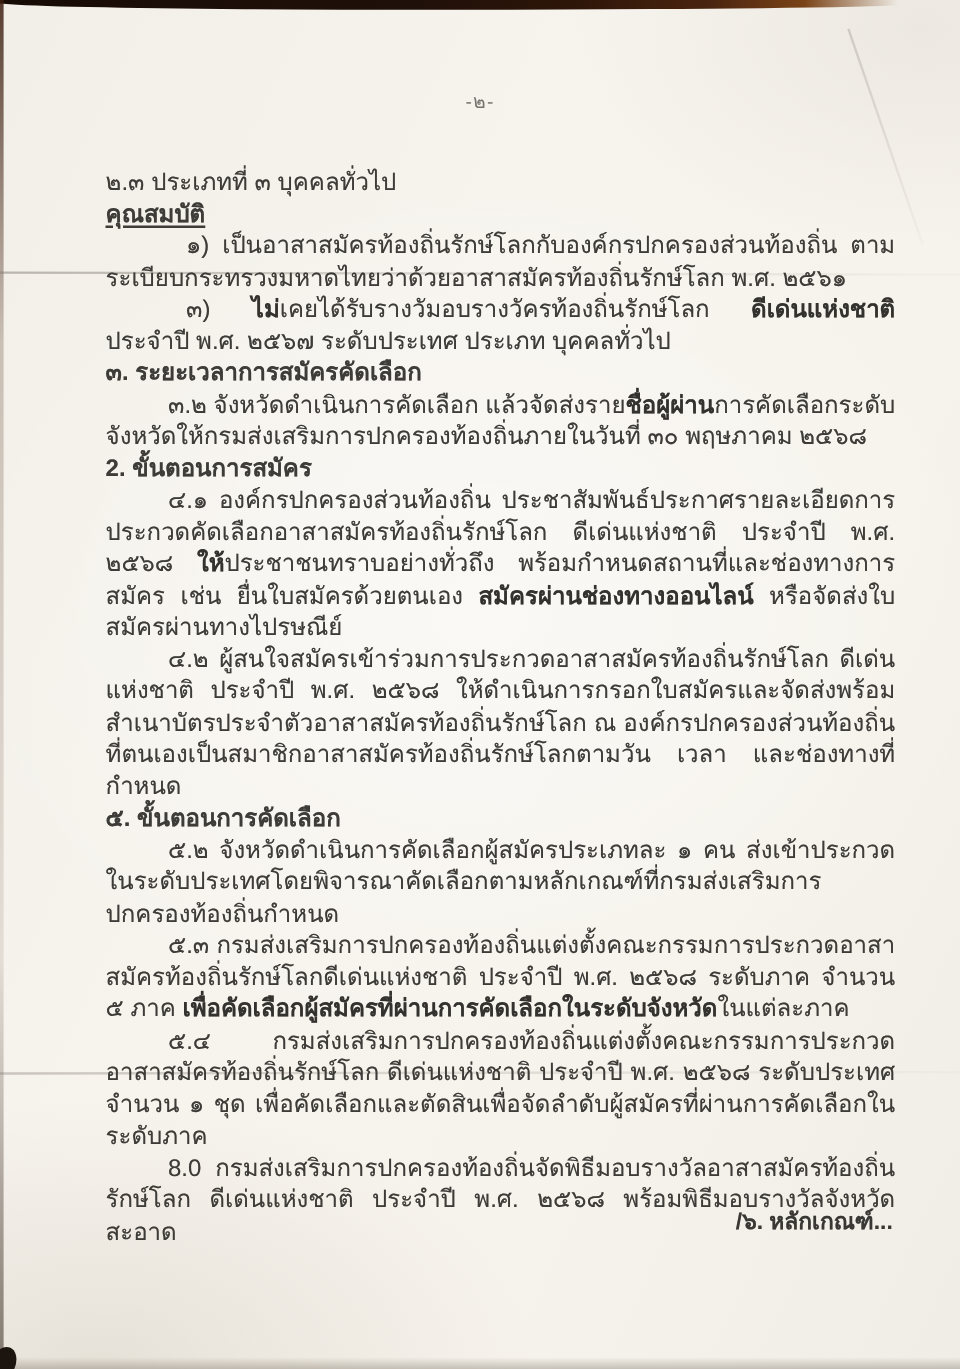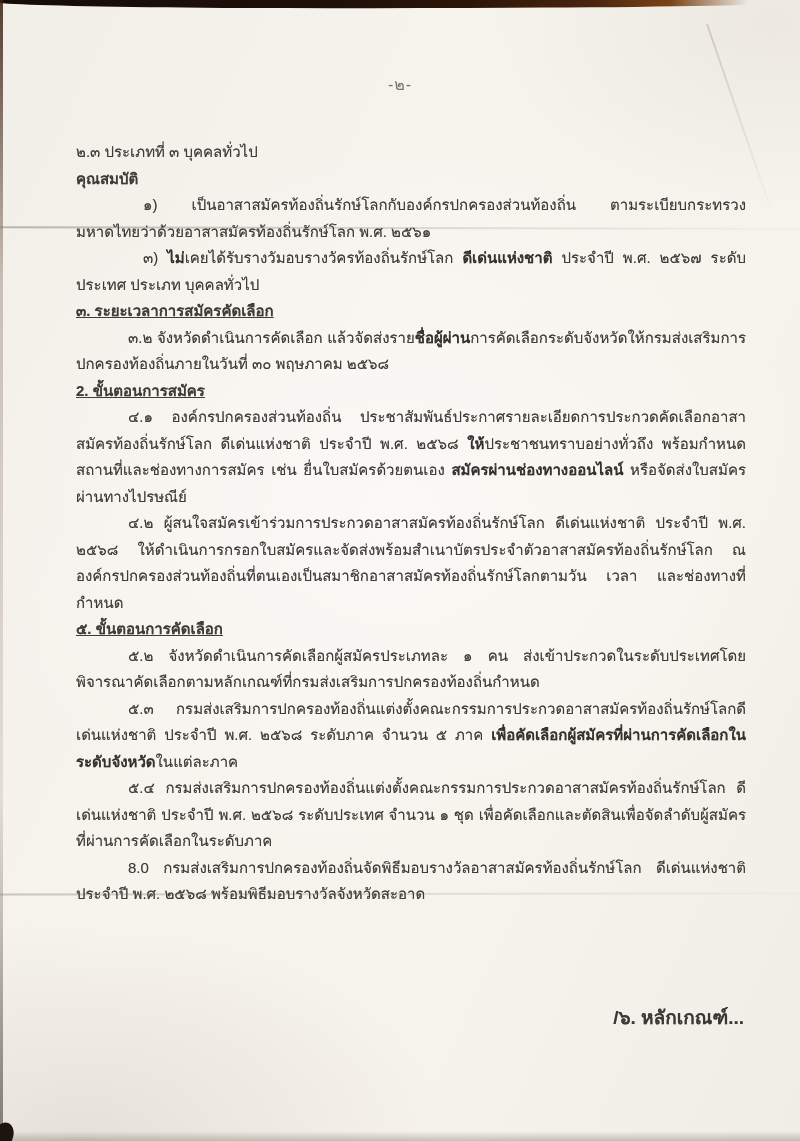--- a/index.html
+++ b/index.html
@@ -46,30 +46,30 @@
     position:absolute; top:24px; right:92px; width:2px; height:190px;
     background:linear-gradient(180deg, rgba(168,163,156,0.45), rgba(168,163,156,0.05));
     transform:rotate(-19deg); transform-origin:top center;
   }
   
   .page-number {
     position:absolute; top:72px; left:0; width:100%; text-align:center;
     font-size:16px; color:#75736f; letter-spacing:1px;
   }
   .content {
-    position:absolute; left:76px; right:54px; top:139px;
-    font-size:15px; line-height:26.5px; text-align:justify;
+    position:absolute; left:88px; right:54px; top:139px;
+    font-size:20px; line-height:26.5px; text-align:justify;
     text-shadow:0 0 0.5px rgba(62,60,56,0.45);
   }
   .content p { margin:0; }
   .cat-title   { margin-left:25px; }
-  .qual-heading{ margin-left:67px; font-weight:bold; text-underline-offset:3px; }
+  .qual-heading{ margin-left:67px; font-weight:bold; text-decoration:underline; text-underline-offset:3px; }
   .item        { text-indent:67px; }
   .sub         { text-indent:52px; }
-  .sec-heading { font-weight:bold; margin-left:12px;text-decoration:underline; }
+  .sec-heading { font-weight:bold; margin-left:12px; }
   .mt-a { margin-top:9px; }
   .mt-b { margin-top:3px; }
   .mt-c { margin-top:1px; }
   .content b { font-weight:700; color:#34322e; }
   .footer {
     position:absolute; top:1002px; right:56px;
     font-size:19px; font-weight:600; color:#3a3834;
     text-shadow:0 0 0.5px rgba(62,60,56,0.45);
     margin-left:29px;
   }

